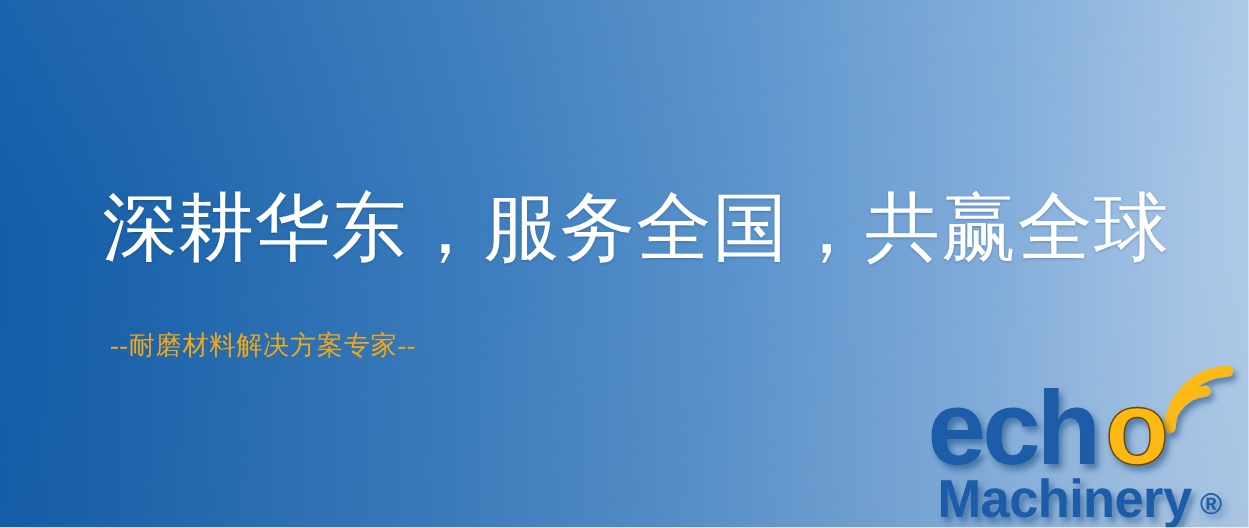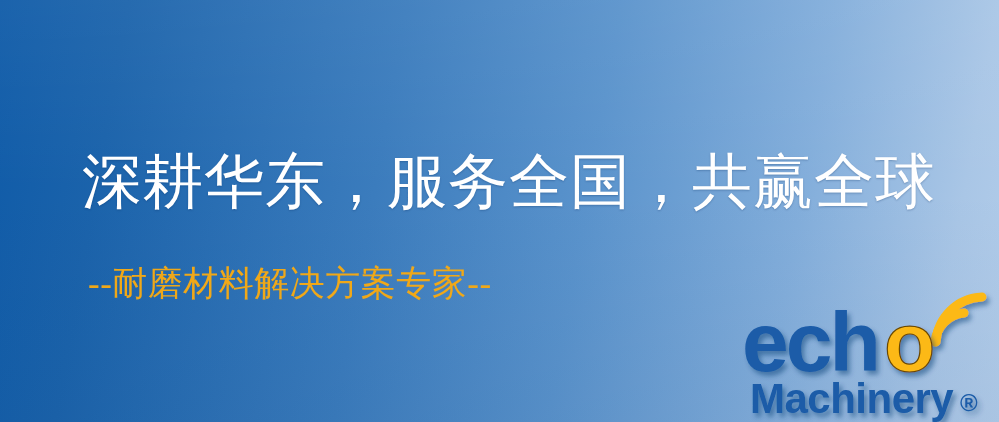--- a/index.html
+++ b/index.html
@@ -52,21 +52,21 @@
     white-space: nowrap;
     text-shadow: 0 1px 2px rgba(0,40,90,0.28);
     z-index: 3;
   }
 
   .subhead {
     position: absolute;
     left: 88px;
     top: 266px;
     font-family: "Liberation Serif", "DejaVu Serif", serif;
-    font-size: 35px;
+    font-size: 21px;
     line-height: 1;
     color: #f0a818;
     letter-spacing: 0.5px;
     white-space: nowrap;
     z-index: 3;
   }
 
   
   .logo {
     position: absolute;

